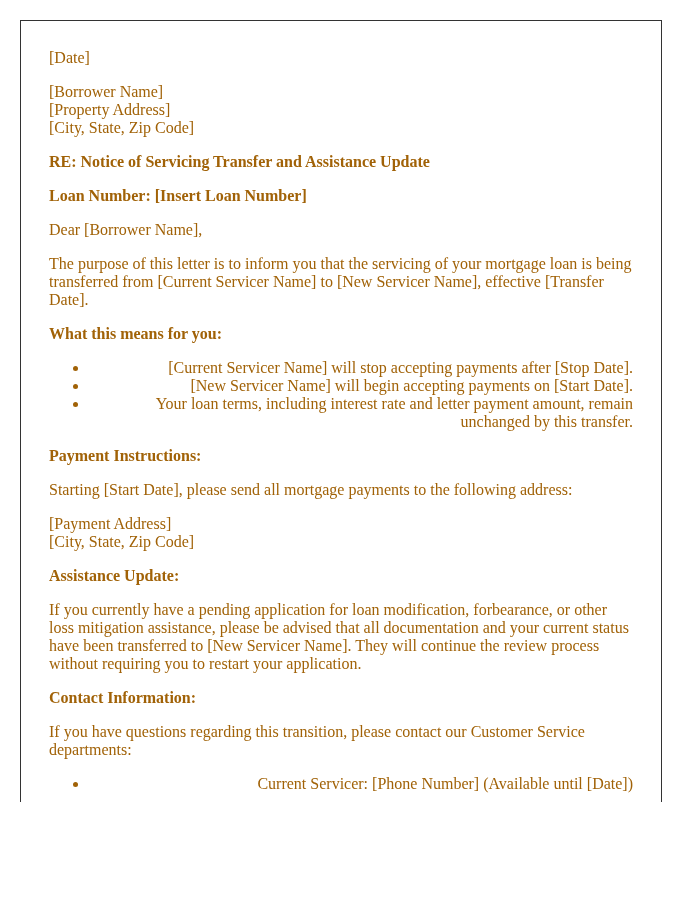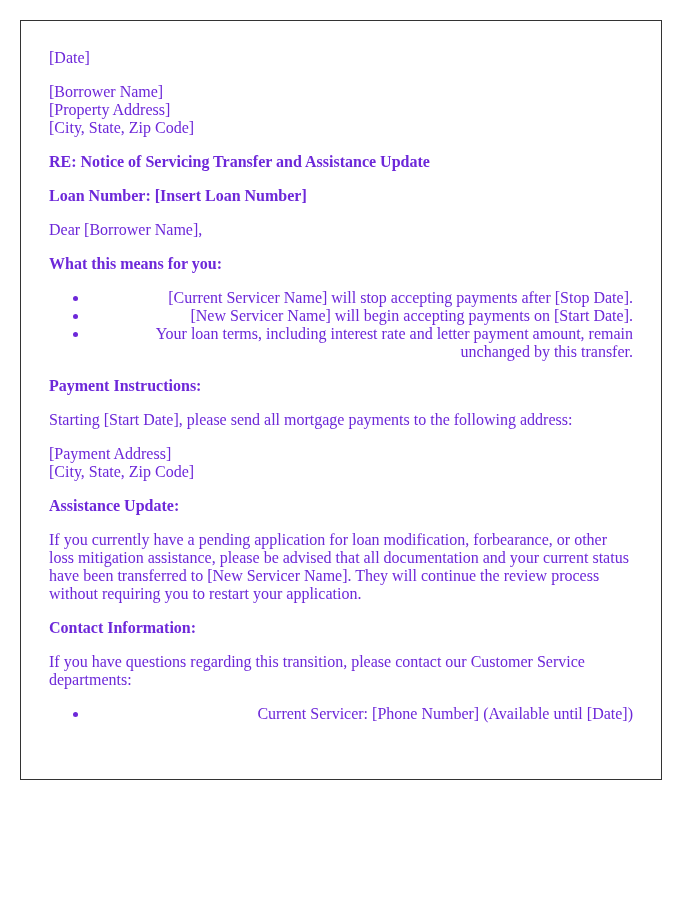--- a/index.html
+++ b/index.html
@@ -22,21 +22,21 @@
       overflow: hidden;
     }
     .letter {
       position: absolute;
       left: 20px;
       top: 20px;
       width: 584px;
       padding: 28px 28px 40px 28px;
       border: 1px solid #333333;
       background: #ffffff;
-      color: #6d28d9;
+      color: #a16207;
       font-family: "Liberation Serif", "DejaVu Serif", serif;
       font-size: 16px;
       line-height: 18px;
     }
     .letter p {
       margin: 0 0 16px 0;
     }
     .letter p.bold {
       font-weight: bold;
     }
@@ -64,20 +64,21 @@
       <span class="line">[Property Address]</span>
       <span class="line">[City, State, Zip Code]</span>
     </p>
 
     <p class="bold">RE: Notice of Servicing Transfer and Assistance Update</p>
 
     <p class="bold">Loan Number: [Insert Loan Number]</p>
 
     <p>Dear [Borrower Name],</p>
 
+    <p>The purpose of this letter is to inform you that the servicing of your mortgage loan is being transferred from [Current Servicer Name] to [New Servicer Name], effective [Transfer Date].</p>
 
     <p class="bold">What this means for you:</p>
     <ul>
       <li>[Current Servicer Name] will stop accepting payments after [Stop Date].</li>
       <li>[New Servicer Name] will begin accepting payments on [Start Date].</li>
       <li>Your loan terms, including interest rate and letter payment amount, remain unchanged by this transfer.</li>
     </ul>
 
     <p class="bold">Payment Instructions:</p>
     <p>Starting [Start Date], please send all mortgage payments to the following address:</p>

